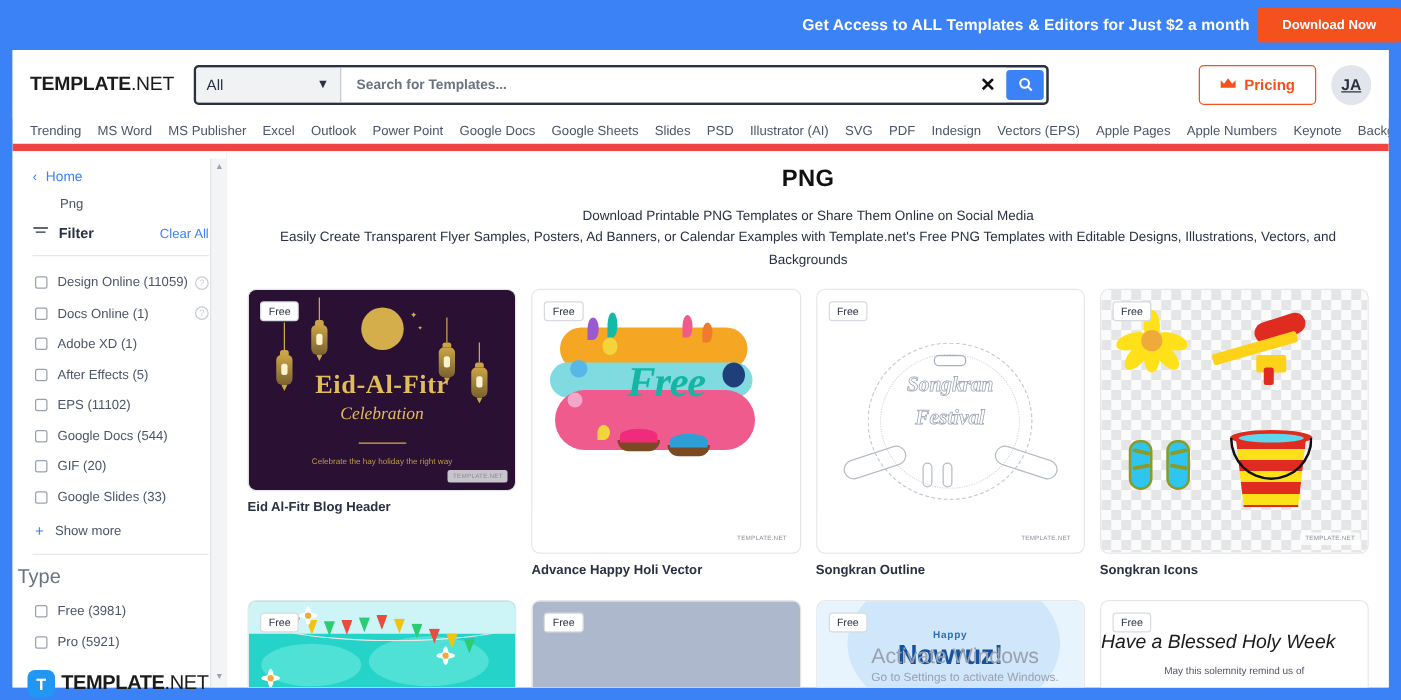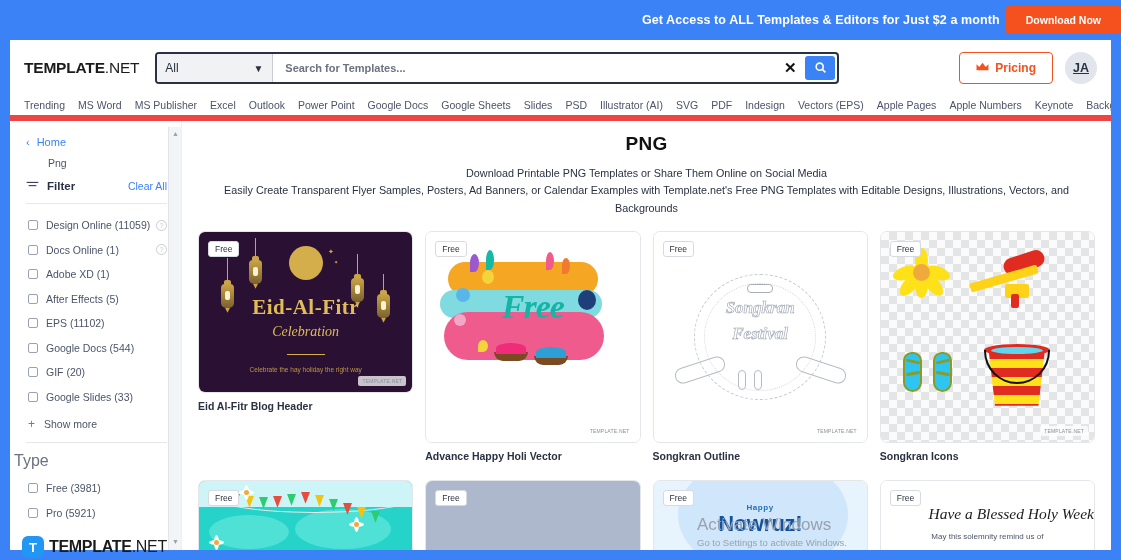--- a/index.html
+++ b/index.html
@@ -559,22 +559,22 @@
   .nowruz-title {
     position: absolute; left: 0; right: 0; top: 30px;
     text-align: center;
     font-size: 22px; font-weight: bold; color: #13539e;
     letter-spacing: -.4px;
   }
 
   .art-holy { position: absolute; inset: 0; background: #ffffff; }
   .holy-title {
     position: absolute; left: 0; right: 0; top: 24px;
-    text-align: right;
-    font-family: Liberation Serif, serif;
+    text-align: left;
+    font-family: Liberation Sans, sans-serif;
     font-style: italic;
     font-size: 15.5px;
     color: #1b1b1b;
   }
   .holy-sub {
     position: absolute; left: 14px; right: 14px; top: 50px;
     text-align: center;
     font-size: 8px; color: #4b5468; line-height: 1.6;
   }
 

